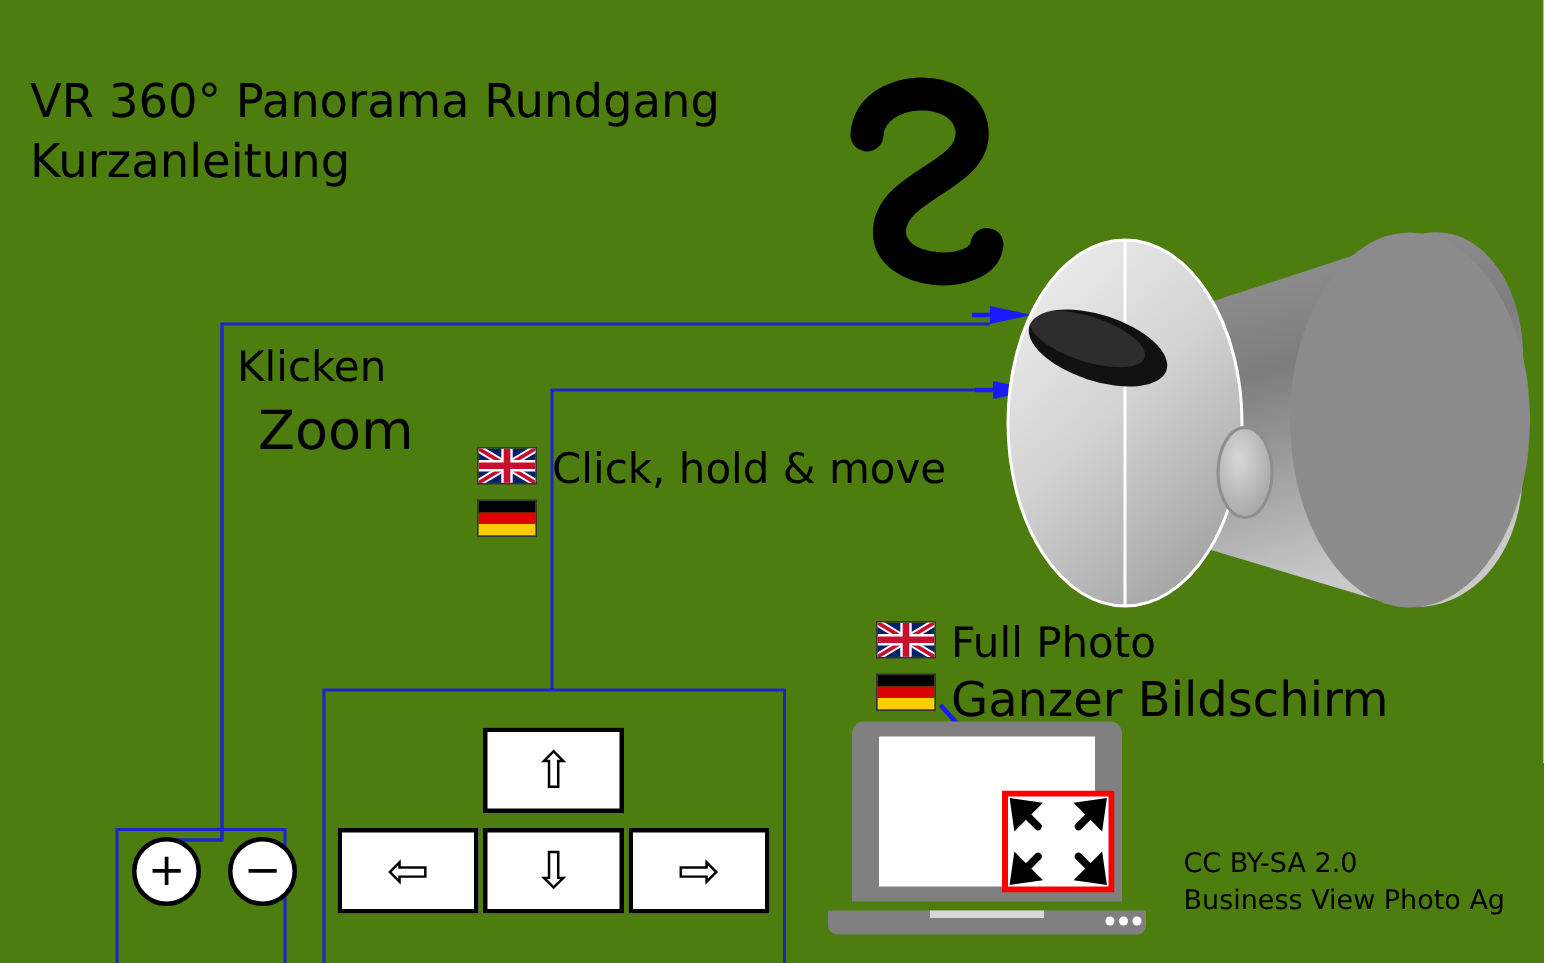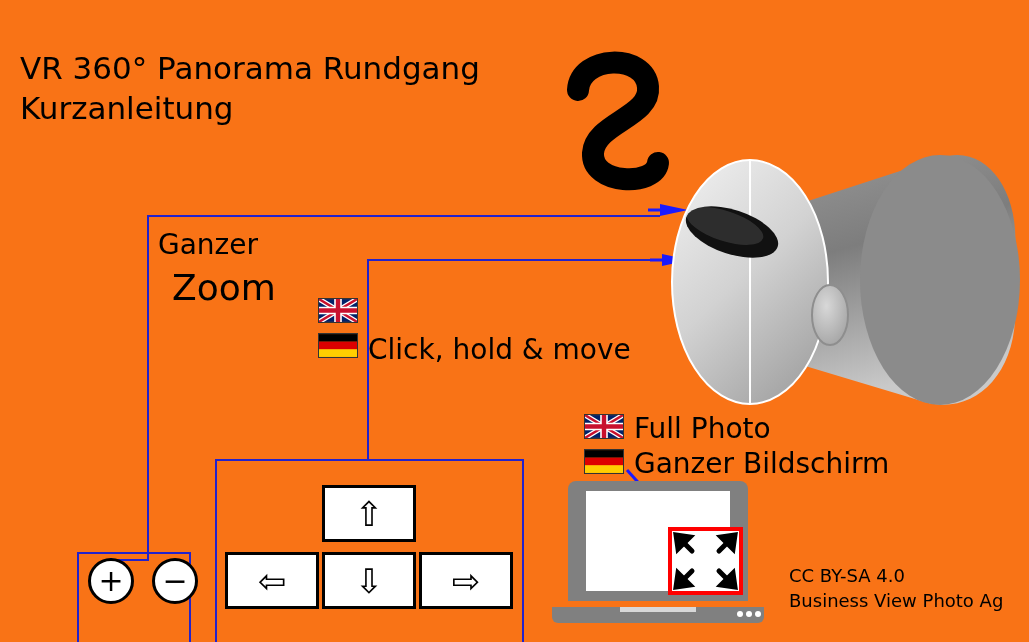--- a/index.html
+++ b/index.html
@@ -8,21 +8,21 @@
     background: #ffffff;
   }
   body {
     font-family: "DejaVu Sans", sans-serif;
   }
   #stage {
     position: relative;
     width: 1029px;
     height: 642px;
     overflow: hidden;
-    background: #f97316;
+    background: #4d7c0f;
   }
   .abs { position: absolute; }
 
   
   #title {
     left: 20px;
     top: 48px;
     font-size: 31px;
     line-height: 40px;
     color: #000;
@@ -44,42 +44,41 @@
     margin-left: 14px;
   }
 
   
   #click-en {
     left: 368px;
     top: 296px;
     font-size: 28px;
     color: #000;
     white-space: nowrap;
-    margin-top: 37px;
   }
   #click-de {
     left: 368px;
     top: 331px;
     font-size: 28px;
     color: #000;
     white-space: nowrap;
   }
 
   
   #fs-en {
     left: 634px;
     top: 412px;
     font-size: 28px;
     color: #000;
     white-space: nowrap;
   }
   #fs-de {
     left: 634px;
     top: 447px;
-    font-size: 28px;
+    font-size: 32px;
     color: #000;
     white-space: nowrap;
   }
 
   
   .flag {
     width: 40px;
     height: 25px;
     border: 1px solid #333;
     box-sizing: border-box;
@@ -196,21 +195,21 @@
     <ellipse cx="110" cy="152" rx="78" ry="122" fill="url(#faceGrad)" stroke="#ffffff" stroke-width="2"></ellipse>
 
     <line x1="110" y1="30" x2="110" y2="274" stroke="#ffffff" stroke-width="2"></line>
 
     <ellipse cx="92" cy="102" rx="48" ry="22" transform="rotate(18 92 102)" fill="#111111"></ellipse>
     <ellipse cx="85" cy="96" rx="40" ry="15" transform="rotate(18 85 96)" fill="#ffffff" opacity="0.12"></ellipse>
 
     <ellipse cx="190" cy="185" rx="18" ry="30" fill="url(#btnGrad)" stroke="#8e8e8e" stroke-width="2"></ellipse>
   </svg>
 
-  <div class="abs" id="scroll-label">Ganzer</div>
+  <div class="abs" id="scroll-label">Klicken</div>
   <div class="abs" id="zoom-label">Zoom</div>
 
   <svg class="abs flag" style="left:318px; top:298px;" viewBox="0 0 60 36">
     <rect width="60" height="36" fill="#012169"></rect>
     <path d="M0,0 L60,36 M60,0 L0,36" stroke="#fff" stroke-width="8"></path>
     <path d="M0,0 L60,36 M60,0 L0,36" stroke="#C8102E" stroke-width="4"></path>
     <path d="M30,0 V36 M0,18 H60" stroke="#fff" stroke-width="12"></path>
     <path d="M30,0 V36 M0,18 H60" stroke="#C8102E" stroke-width="7"></path>
   </svg>
   <svg class="abs flag" style="left:318px; top:333px;" viewBox="0 0 60 36">
@@ -275,16 +274,16 @@
     <span>⇨</span>
   </div>
 
   <div class="abs circ-key" id="key-plus">
     <span>+</span>
   </div>
   <div class="abs circ-key" id="key-minus">
     <span>−</span>
   </div>
 
-  <div class="abs" id="credit">CC BY-SA 4.0
+  <div class="abs" id="credit">CC BY-SA 2.0
 Business View Photo Ag</div>
 
 </div>
 
 </body></html>

